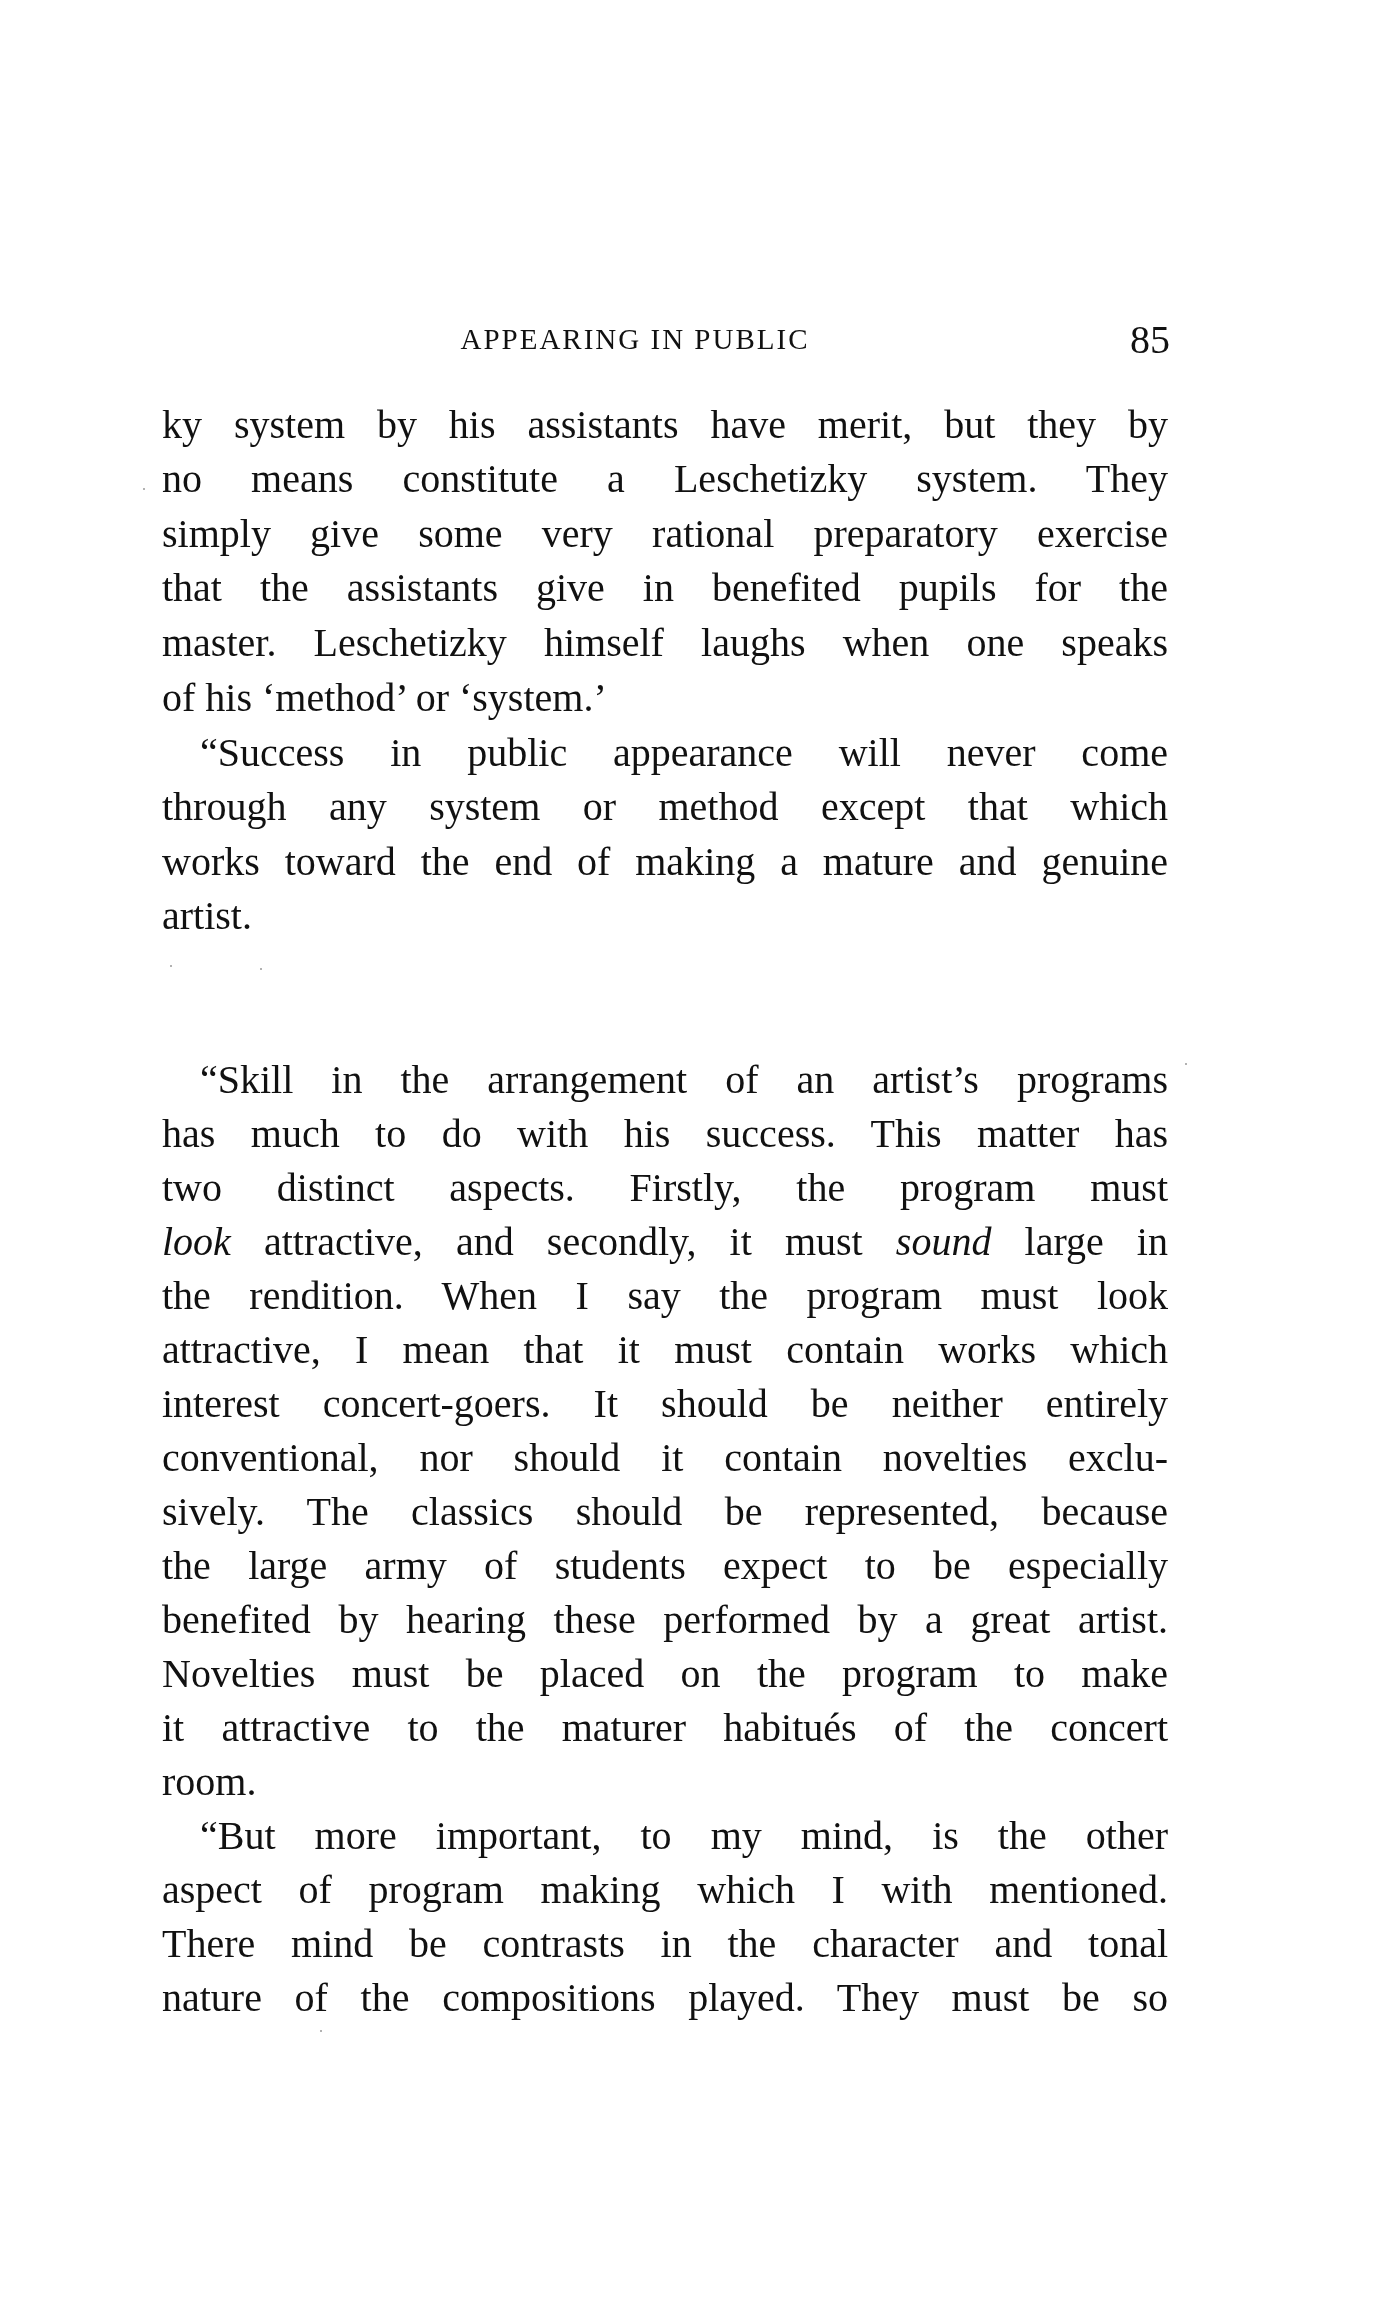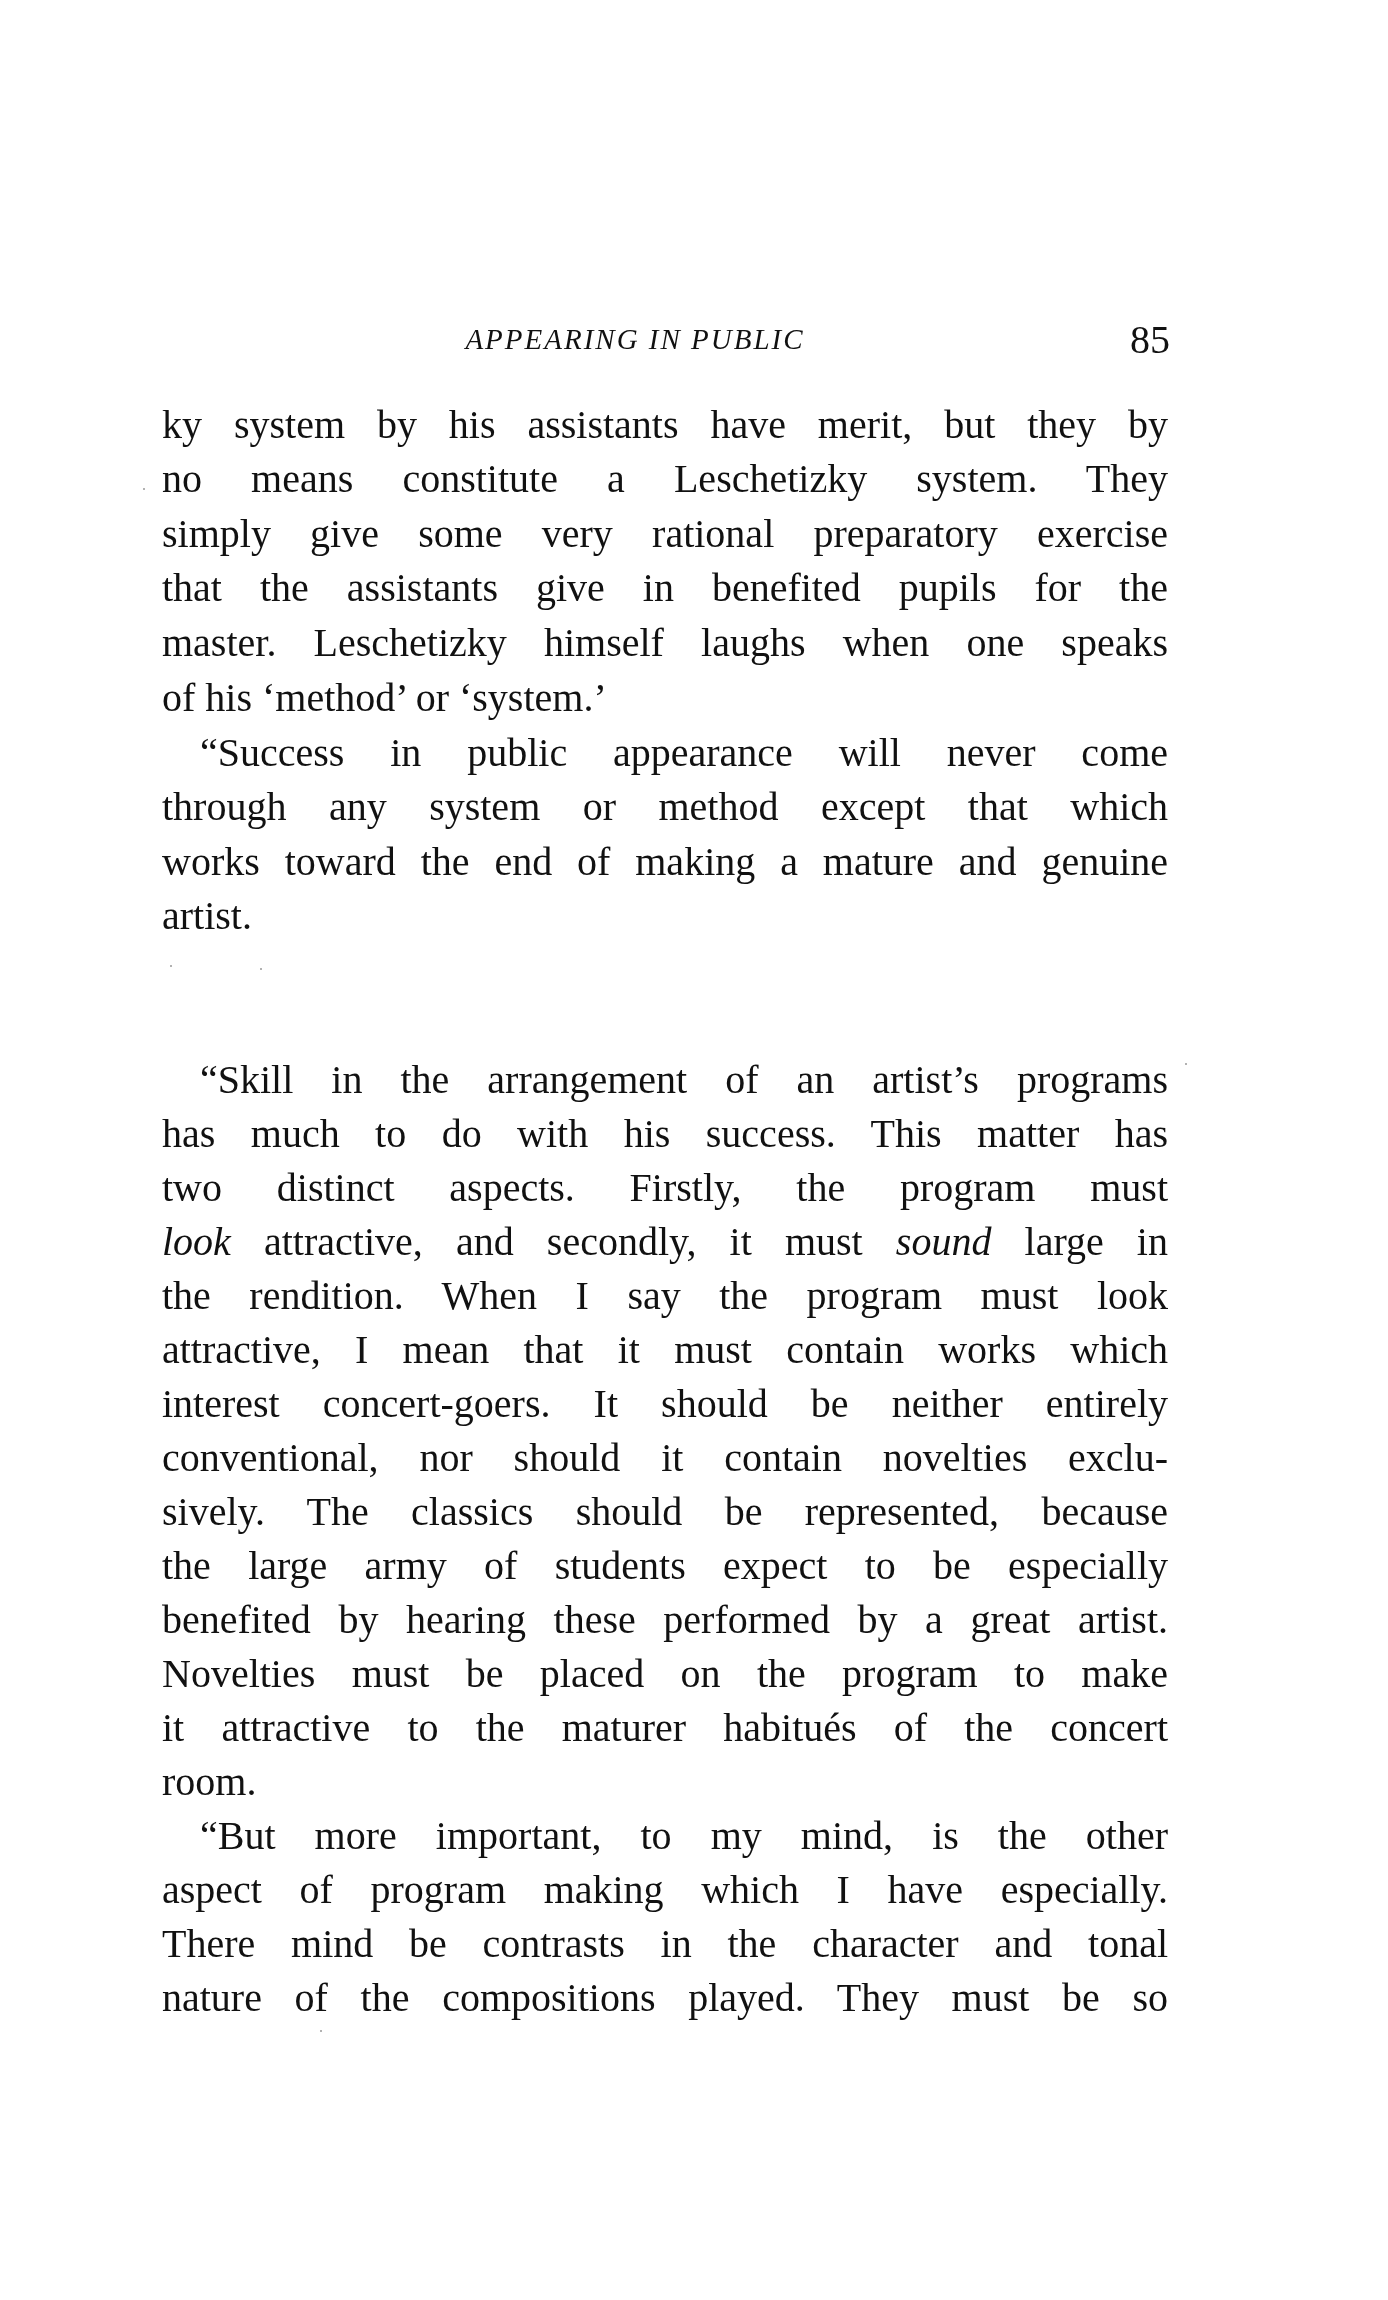--- a/index.html
+++ b/index.html
@@ -1,21 +1,21 @@
 <!DOCTYPE html>
 <html><head>
 <meta charset="utf-8">
 <style>
   html, body { margin: 0; padding: 0; background: #ffffff; }
   body { width: 1388px; height: 2300px; position: relative; overflow: hidden;
          font-family: "Liberation Serif", "DejaVu Serif", serif; color: #111111; }
   .page { position: absolute; left: 0; top: 0; width: 1388px; height: 2300px; background: #ffffff; }
   .running-head { position: absolute; top: 318px; left: 160px; width: 1010px; height: 50px; }
   .running-title { position: absolute; left: 0; width: 1010px; top: 6px; text-align: center;
-                   font-size: 29px; letter-spacing: 2px; line-height: 30px; padding-right: 60px; box-sizing: border-box; font-style: italic; }
+                   font-size: 29px; letter-spacing: 2px; line-height: 30px; padding-right: 60px; box-sizing: border-box; }
   .page-number { position: absolute; right: 0; top: 2px; font-size: 40px; line-height: 40px; }
   .line { position: absolute; left: 162px; width: 1006px; font-size: 40px; line-height: 40px;
           white-space: nowrap; text-align: justify; text-align-last: justify; }
   .line.last { text-align: left; text-align-last: left; }
   .line.indent { left: 200px; width: 968px; }
   .heading { position: absolute; left: 162px; width: 1006px; text-align: center; font-size: 38px;
              line-height: 40px; font-variant: small-caps; letter-spacing: 1px; }
   em { }
   .speck { position: absolute; width: 2px; height: 2px; background: #999999; border-radius: 1px; }
 </style>
@@ -58,21 +58,21 @@
     <div class="line" style="top:1492px">sively. The classics should be represented, because</div>
     <div class="line" style="top:1546px">the large army of students expect to be especially</div>
     <div class="line" style="top:1600px">benefited by hearing these performed by a great artist.</div>
     <div class="line" style="top:1654px">Novelties must be placed on the program to make</div>
     <div class="line" style="top:1708px">it attractive to the maturer habitués of the concert</div>
     <div class="line last" style="top:1762px">room.</div>
   </div>
 
   <div>
     <div class="line indent" style="top:1816px">“But more important, to my mind, is the other</div>
-    <div class="line" style="top:1870px">aspect of program making which I have especially.</div>
+    <div class="line" style="top:1870px">aspect of program making which I with mentioned.</div>
     <div class="line" style="top:1924px">There mind be contrasts in the character and tonal</div>
     <div class="line" style="top:1978px">nature of the compositions played. They must be so</div>
   </div>
 
   <div class="speck" style="left:143px; top:488px"></div>
   <div class="speck" style="left:170px; top:965px"></div>
   <div class="speck" style="left:260px; top:968px"></div>
   <div class="speck" style="left:1185px; top:1063px"></div>
   <div class="speck" style="left:320px; top:2030px"></div>
 </div>

